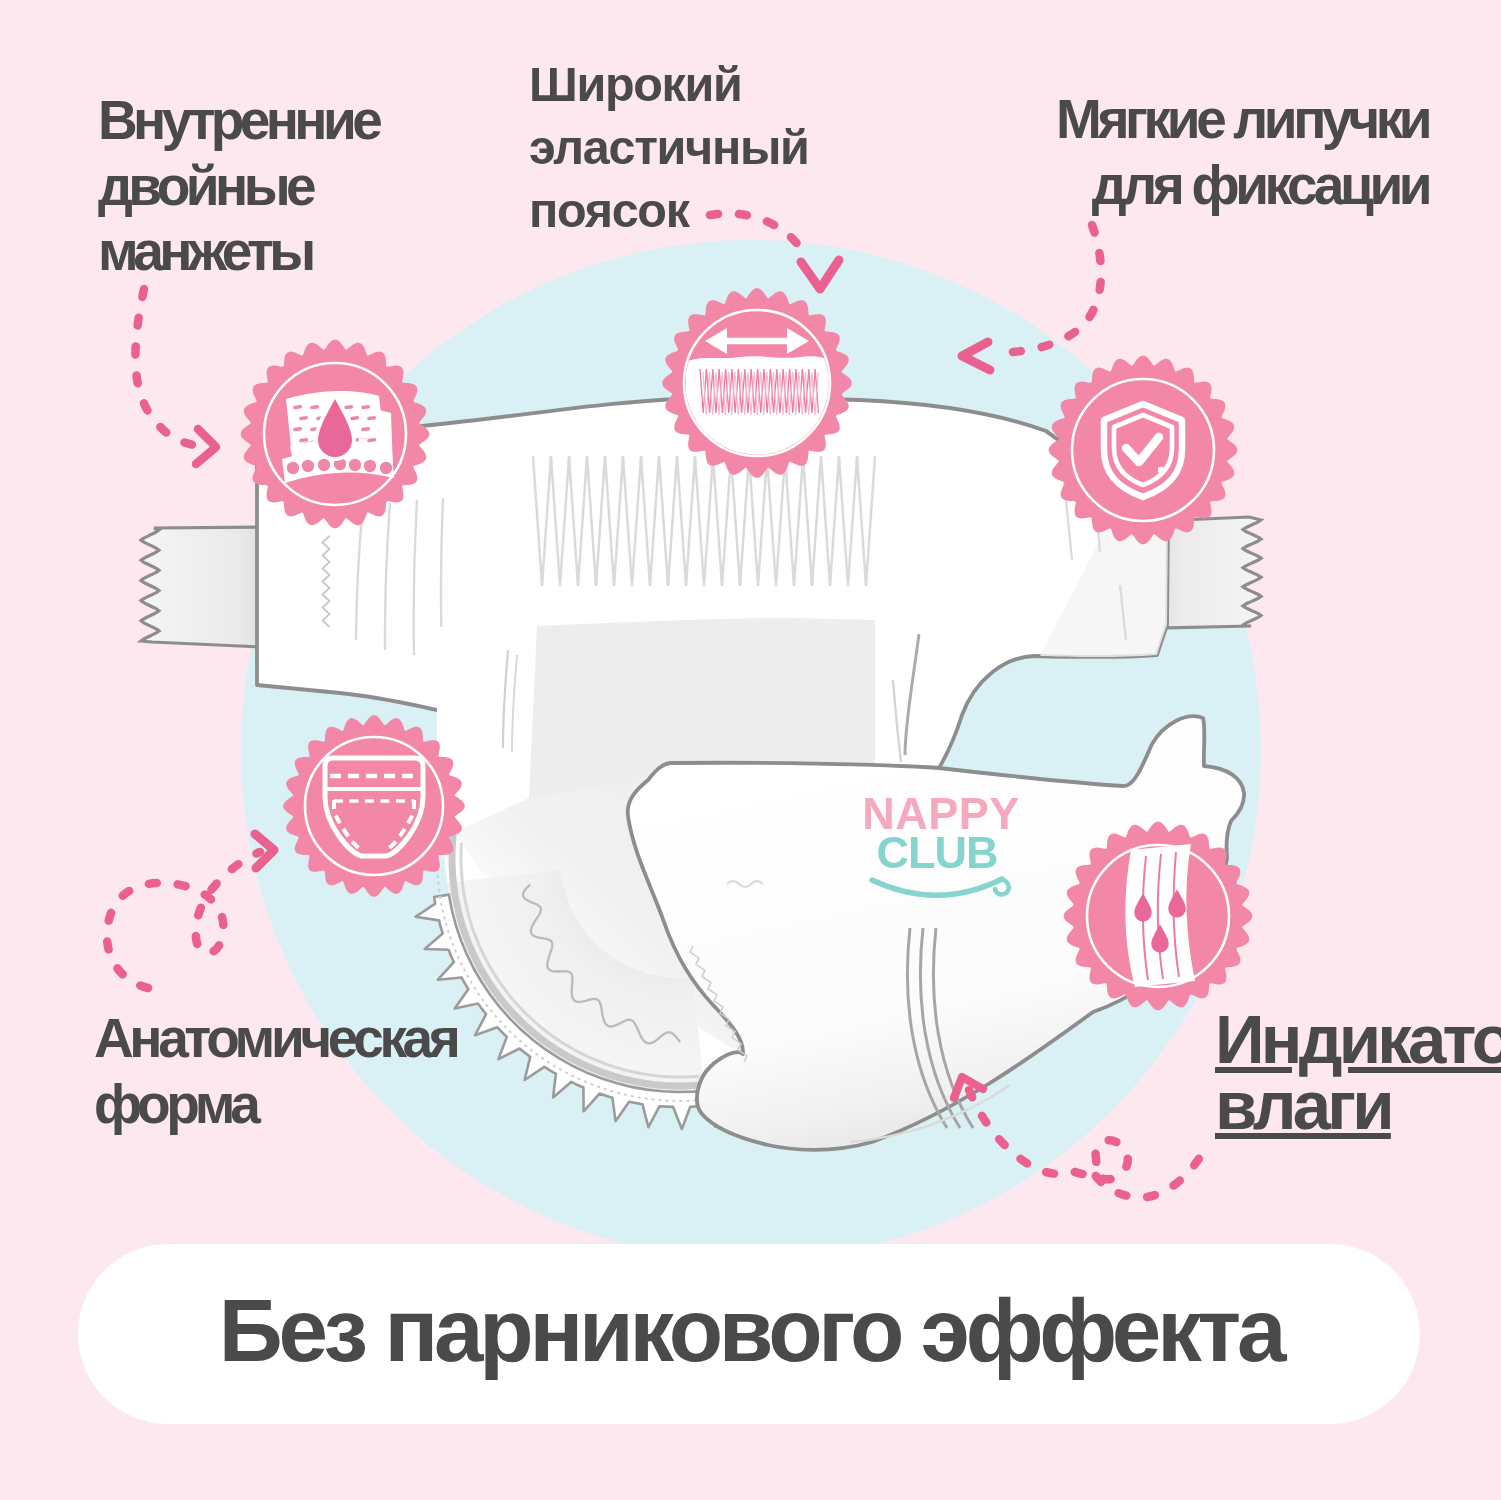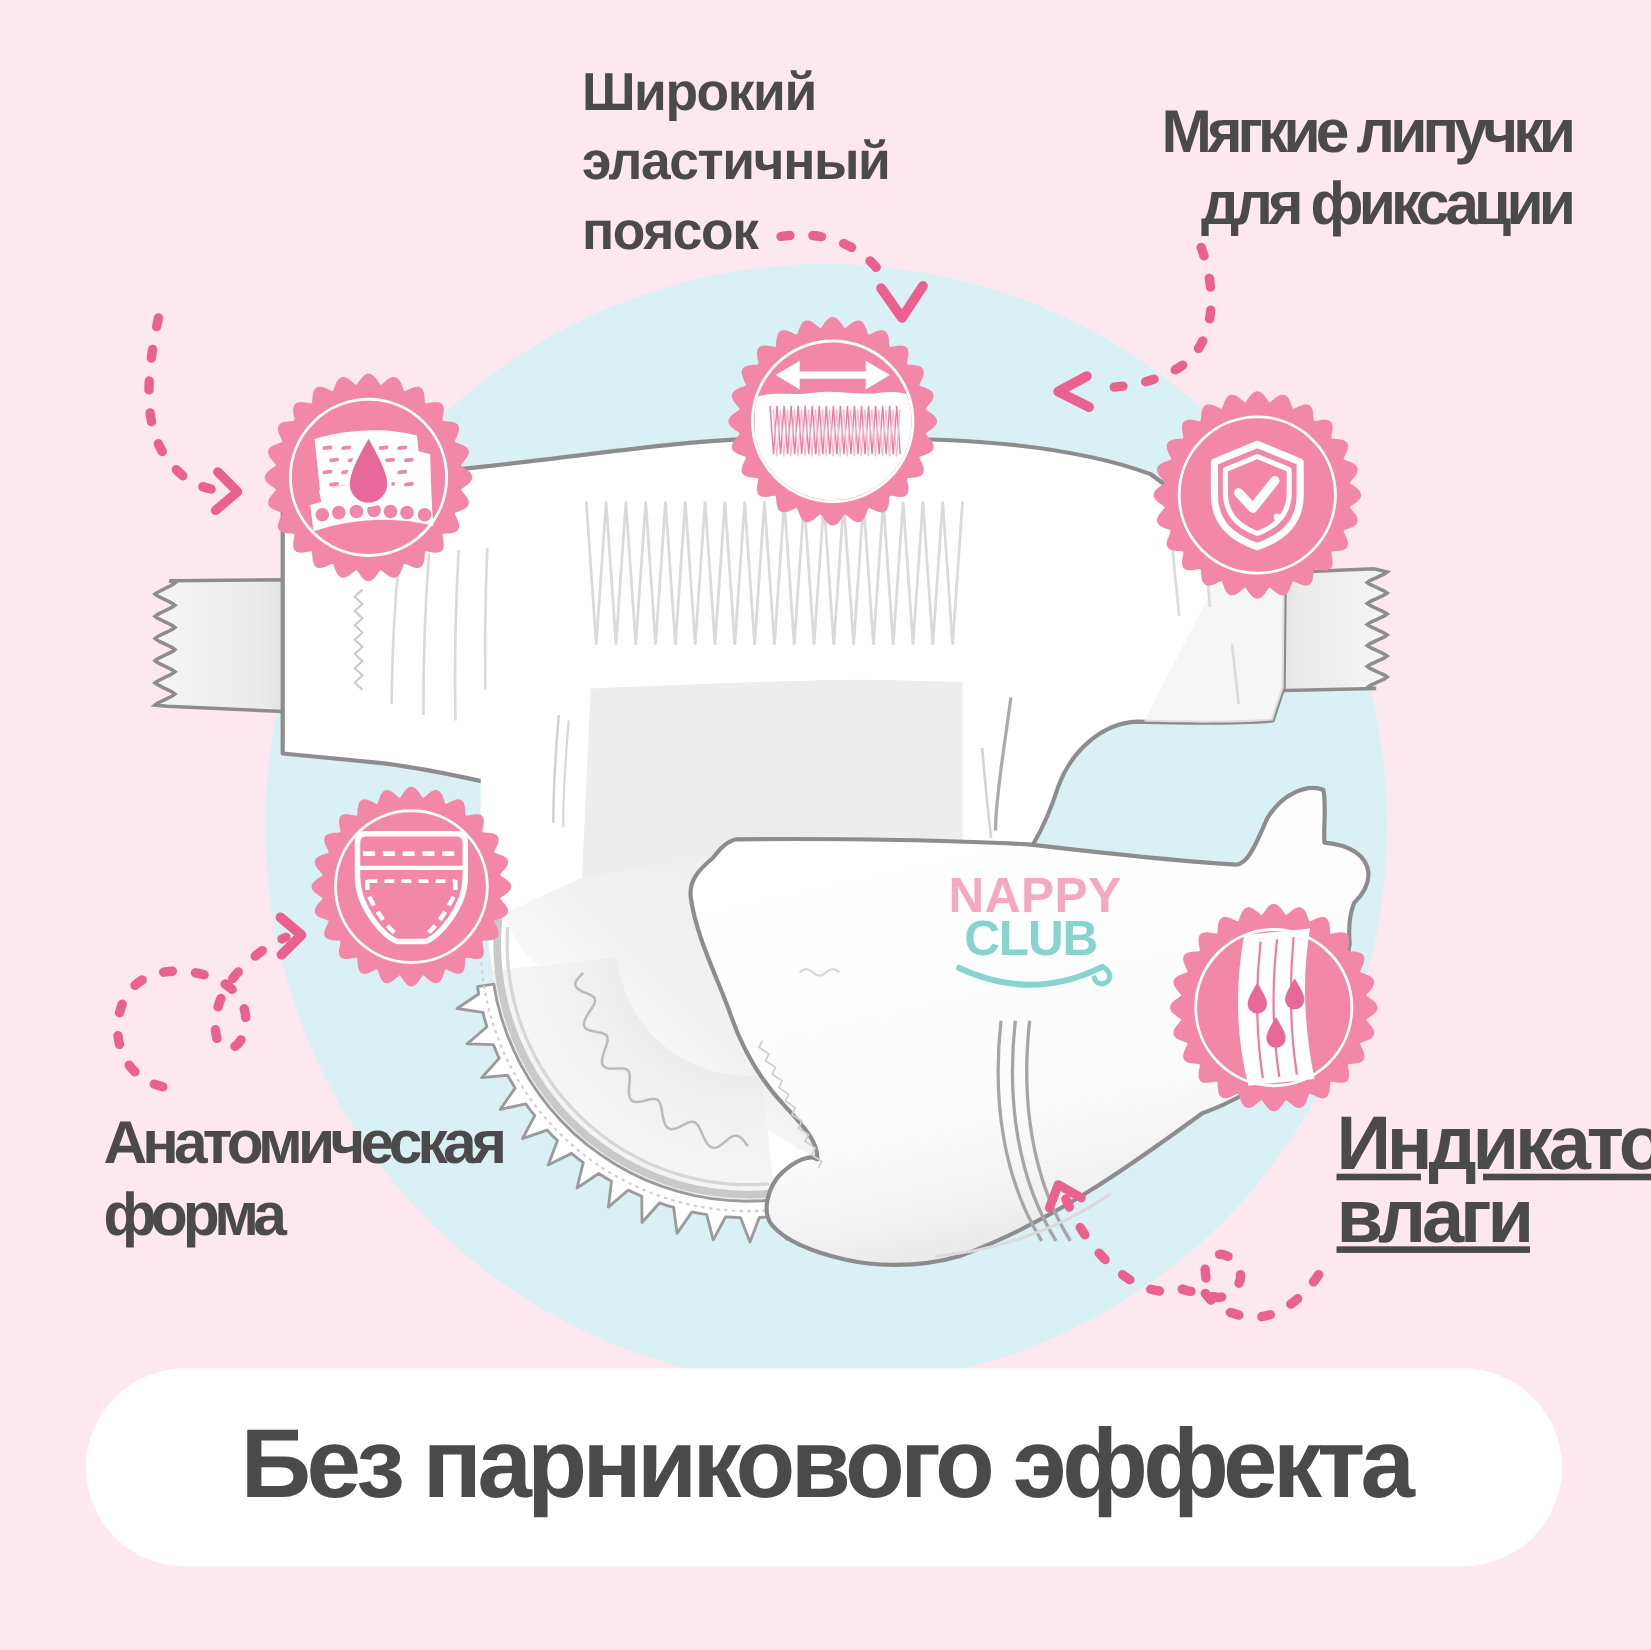--- a/index.html
+++ b/index.html
@@ -170,20 +170,23 @@
 <path d="M710,215 C748,209 780,222 799,246 Q805,252 809,258" fill="none" stroke="#ea6190" stroke-width="8.5" stroke-linecap="round" stroke-dasharray="8 21"></path>
 <path d="M801.0,262.0 L820.0,289.0 L839.0,260.0" fill="none" stroke="#ea6190" stroke-width="9.0" stroke-linecap="round" stroke-linejoin="round"></path>
 <path d="M1092,225 C1104,258 1106,296 1086,322 C1071,340 1040,350 1012,352" fill="none" stroke="#ea6190" stroke-width="8.5" stroke-linecap="round" stroke-dasharray="8 21"></path>
 <path d="M988.0,342.0 L962.0,356.0 L990.0,370.0" fill="none" stroke="#ea6190" stroke-width="9.0" stroke-linecap="round" stroke-linejoin="round"></path>
 <path d="M148,988 C115,980 100,948 110,916 C120,884 155,878 185,886 C215,894 228,915 222,938 C217,958 198,958 196,938 C194,915 205,895 220,880 C235,865 248,857 260,852" fill="none" stroke="#ea6190" stroke-width="8.5" stroke-linecap="round" stroke-dasharray="8 21"></path>
 <path d="M255.0,834.0 L274.0,850.0 L256.0,868.0" fill="none" stroke="#ea6190" stroke-width="9.0" stroke-linecap="round" stroke-linejoin="round"></path>
 <path d="M969,1090 C982,1122 1005,1152 1035,1168 C1048,1174 1062,1176 1075,1172 C1090,1178 1098,1170 1096,1158 C1093,1143 1107,1136 1118,1143 C1130,1151 1131,1165 1121,1174 C1111,1183 1097,1180 1092,1170 C1103,1190 1125,1199 1147,1197 C1172,1193 1195,1170 1207,1144" fill="none" stroke="#ea6190" stroke-width="8.5" stroke-linecap="round" stroke-dasharray="8 21"></path>
 <path d="M954.0,1098.0 L962.0,1077.0 L983.0,1089.0" fill="none" stroke="#ea6190" stroke-width="8.2" stroke-linecap="round" stroke-linejoin="round"></path>
 <rect x="78" y="1244" width="1342" height="180" rx="90" fill="#ffffff"></rect>
 </svg>
+<div class="lbl" id="t1" style="left:98px;top:88px;font-size:55px;line-height:65.5px;letter-spacing:-4.6px;">Внутренние
+двойные
+манжеты</div>
 <div class="lbl" id="t2" style="left:529px;top:53px;font-size:48.5px;line-height:63px;letter-spacing:-1.3px;">Широкий
 эластичный
 поясок</div>
 <div class="lbl" id="t3" style="left:1056px;top:87px;font-size:55px;line-height:65.5px;letter-spacing:-4.4px;text-align:right;">Мягкие липучки
 для фиксации</div>
 <div class="lbl" id="t4" style="left:94px;top:1006px;font-size:55px;line-height:65.5px;letter-spacing:-4.4px;">Анатомическая
 форма</div>
 <div class="lbl" id="t5" style="left:1215px;top:1007px;font-size:69px;line-height:65.5px;letter-spacing:-3.8px;text-decoration:underline;">Индикатор
 влаги</div>
 <div class="lbl" id="t6" style="left:0;width:1501px;text-align:center;top:1280px;font-size:89px;line-height:100px;letter-spacing:-4.2px;">Без парникового эффекта</div>

